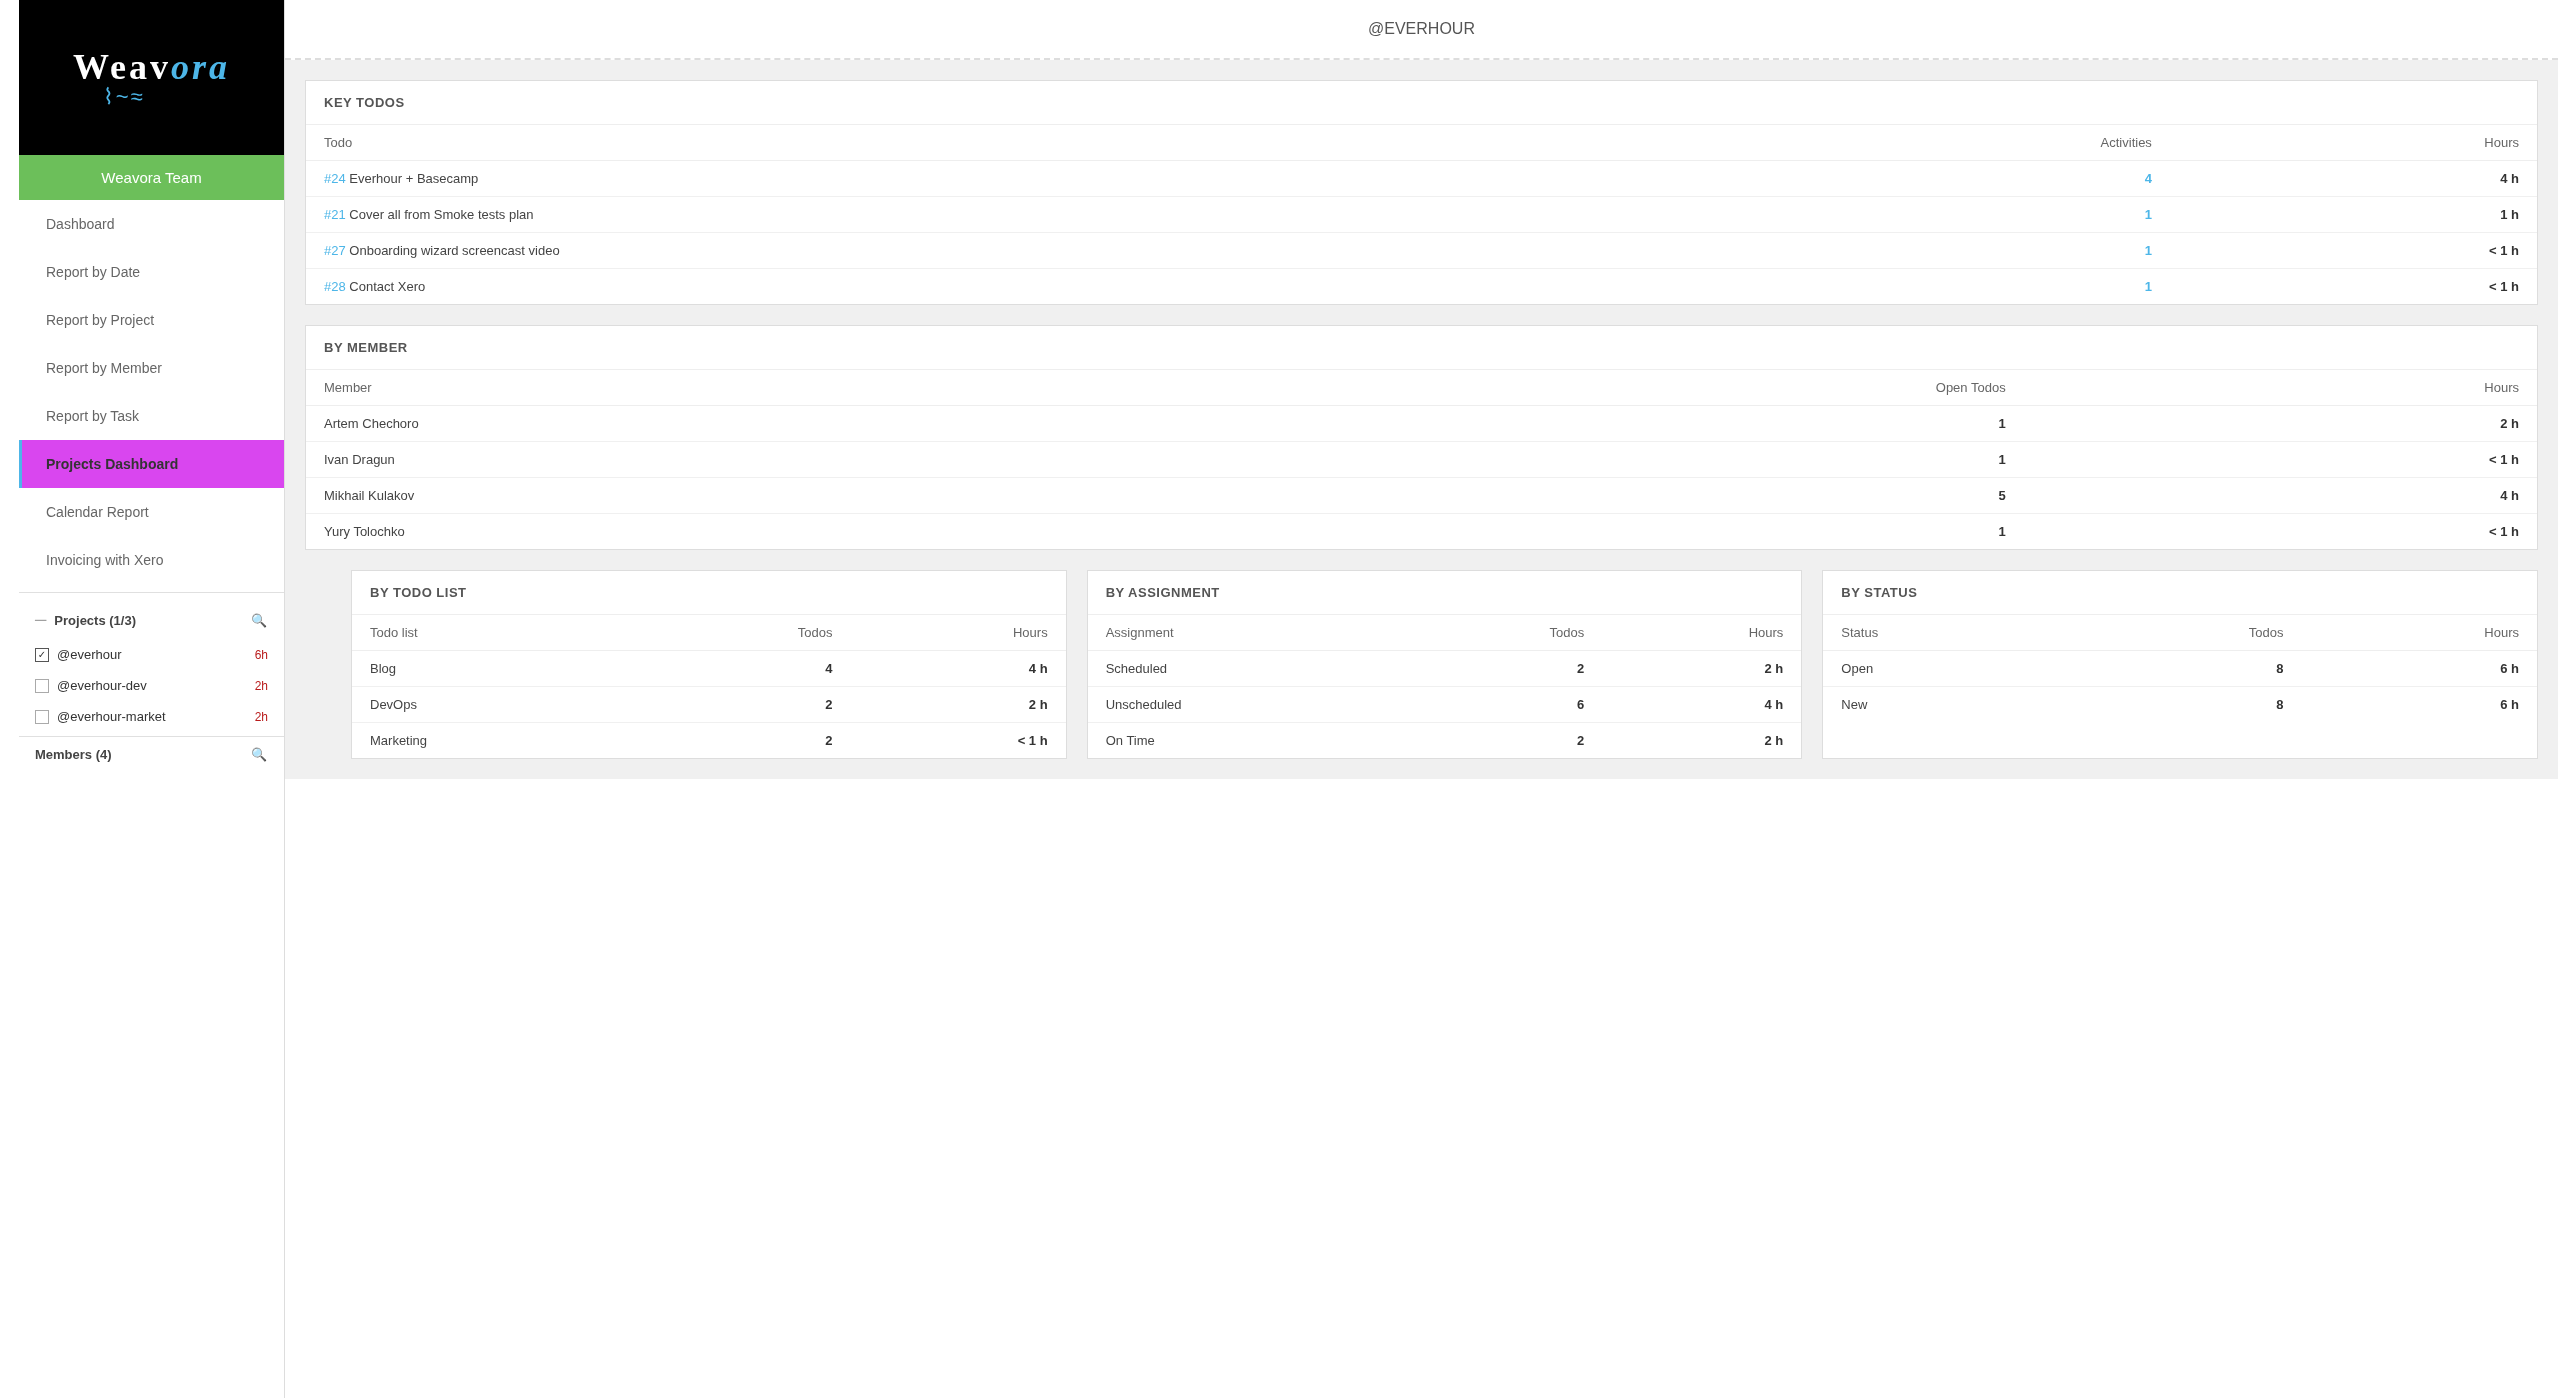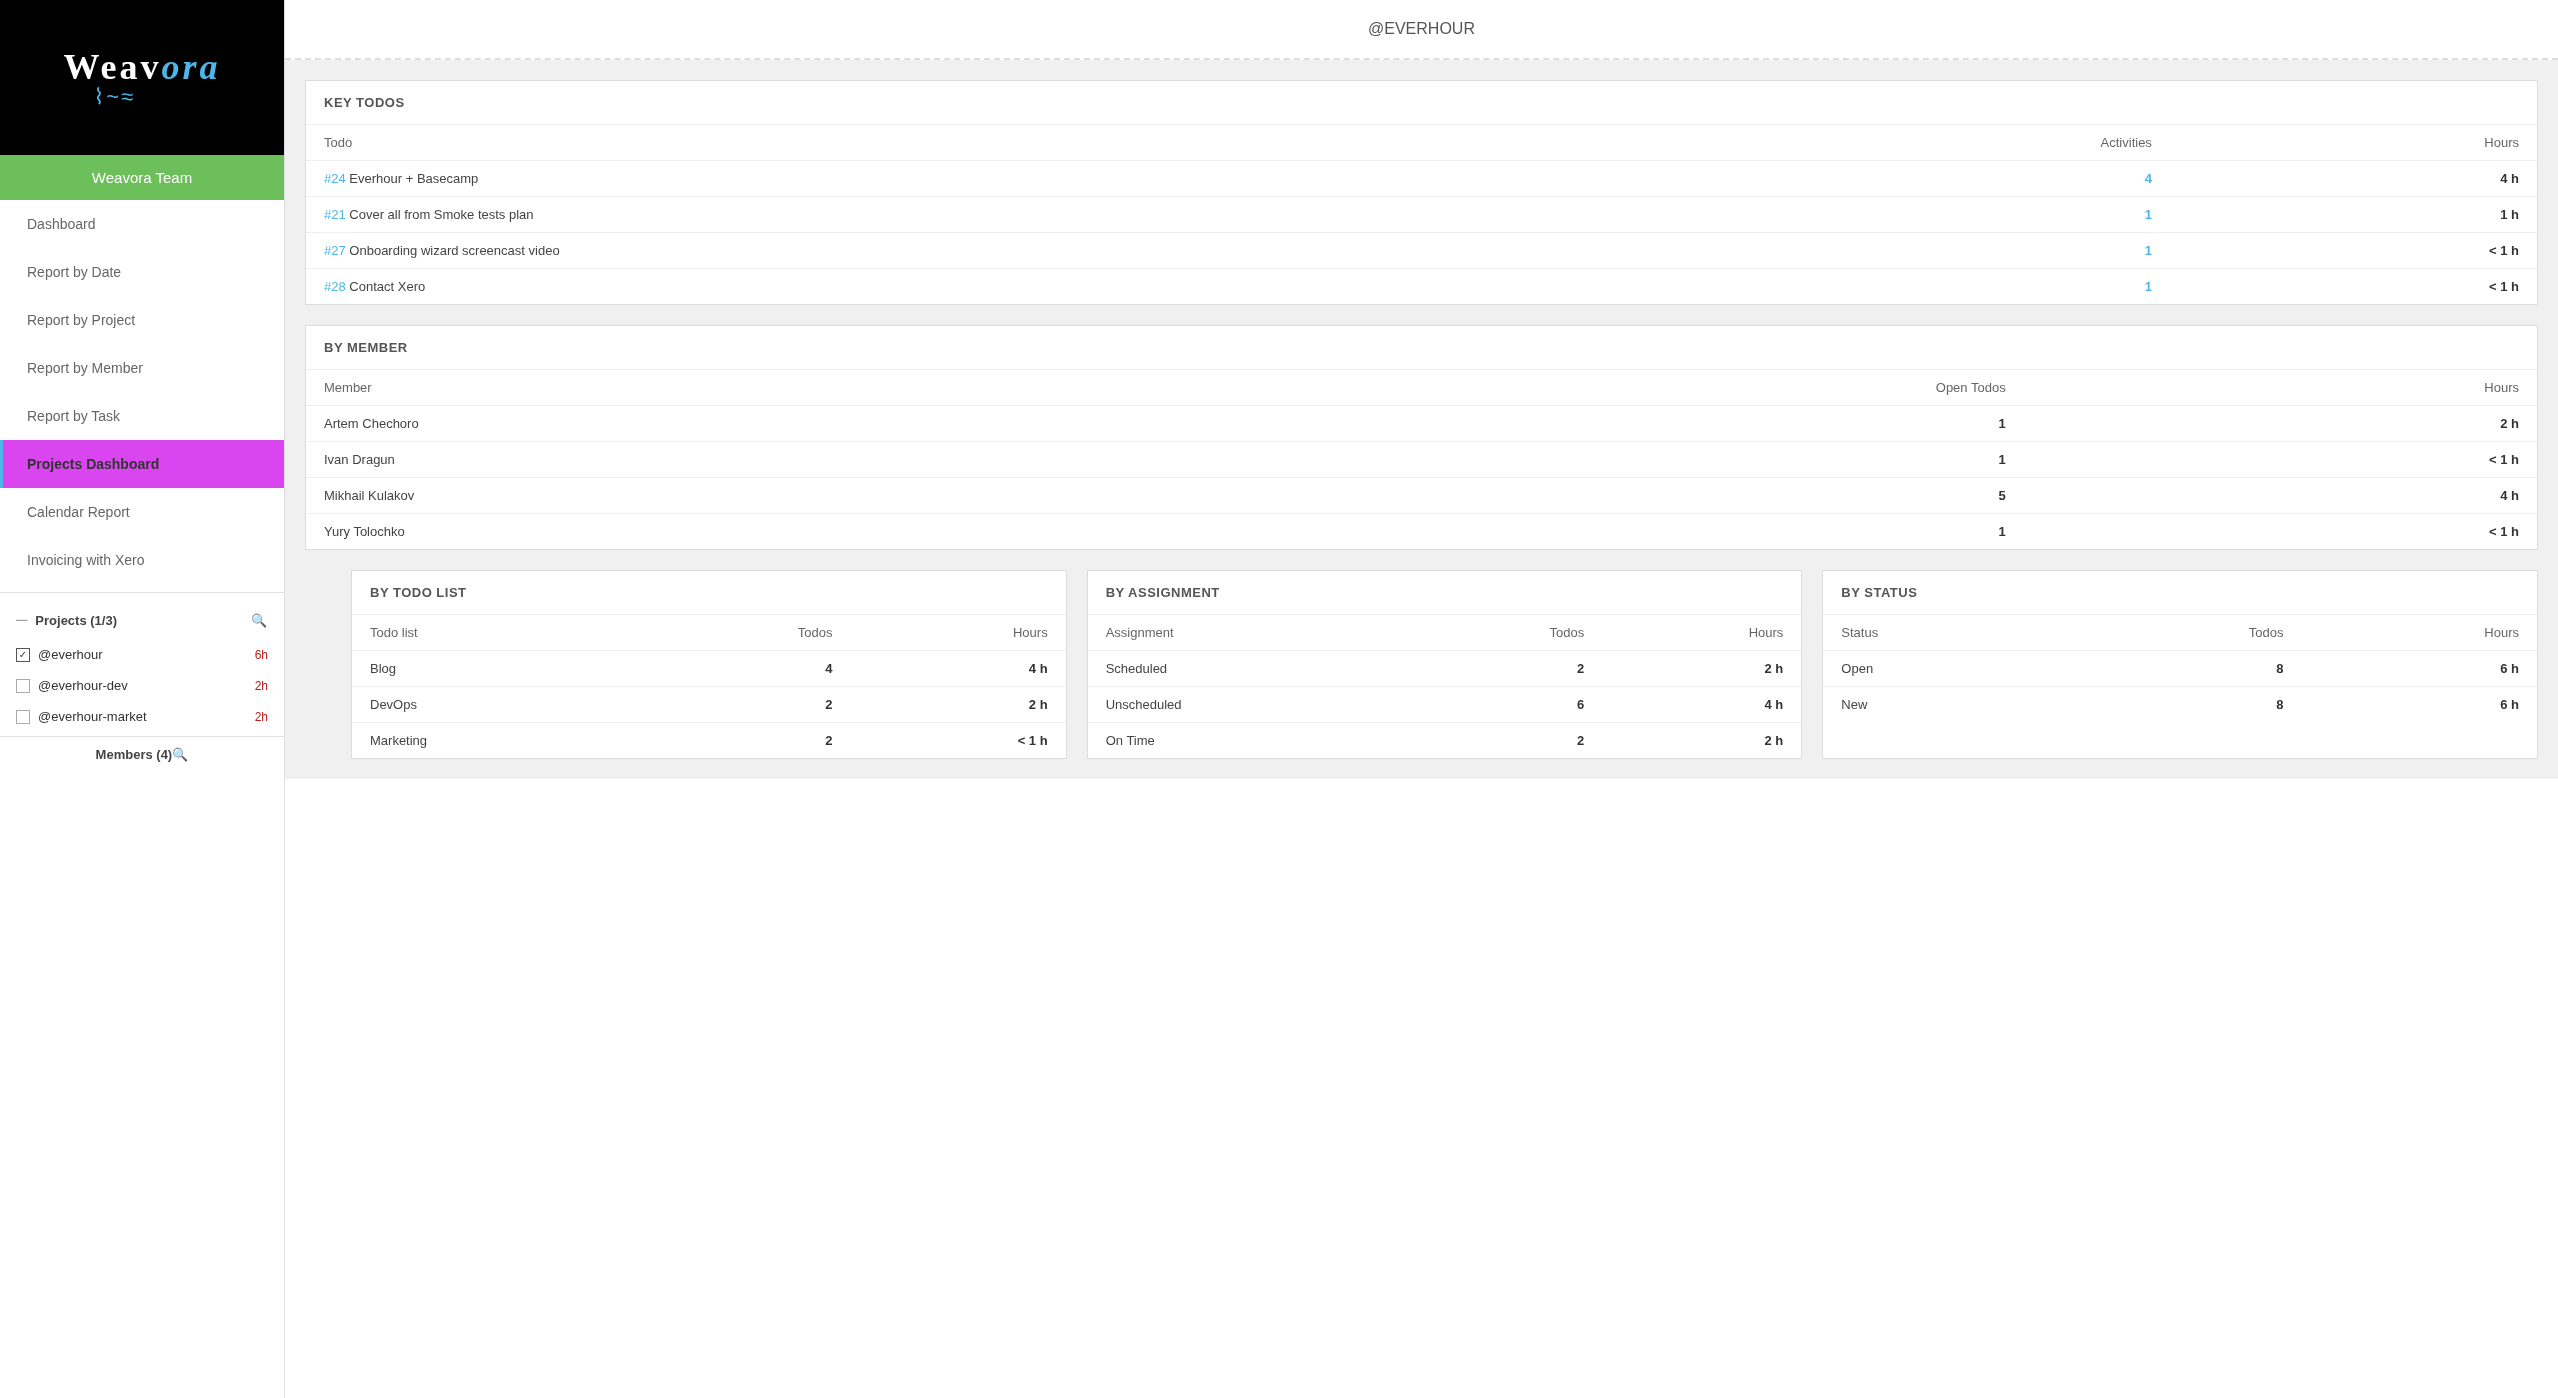--- a/index.html
+++ b/index.html
@@ -7,20 +7,21 @@
 
     
     #sidebar {
       width: 285px;
       min-width: 285px;
       background: #fff;
       display: flex;
       flex-direction: column;
       overflow-y: auto;
       border-right: 1px solid #ddd;
+      padding-left: 19px;
     }
     #logo-area {
       background: #000;
       height: 155px;
       display: flex;
       align-items: center;
       justify-content: center;
       flex-shrink: 0;
     }
     #team-button {
@@ -73,21 +74,21 @@
       align-items: center;
       padding: 8px 16px;
       font-size: 13px;
       gap: 8px;
     }
     .project-row .proj-name { flex: 1; color: #333; }
     .project-row .proj-hours { color: #b91c1c; font-size: 12px; }
     .members-header {
       display: flex;
       align-items: center;
-      justify-content: center;
+      justify-content: space-between;
       padding: 10px 16px;
       font-weight: 600;
       font-size: 13px;
       color: #444;
       border-top: 1px solid #e0e0e0;
       margin-top: 4px;
     }
 
     
     #main {

